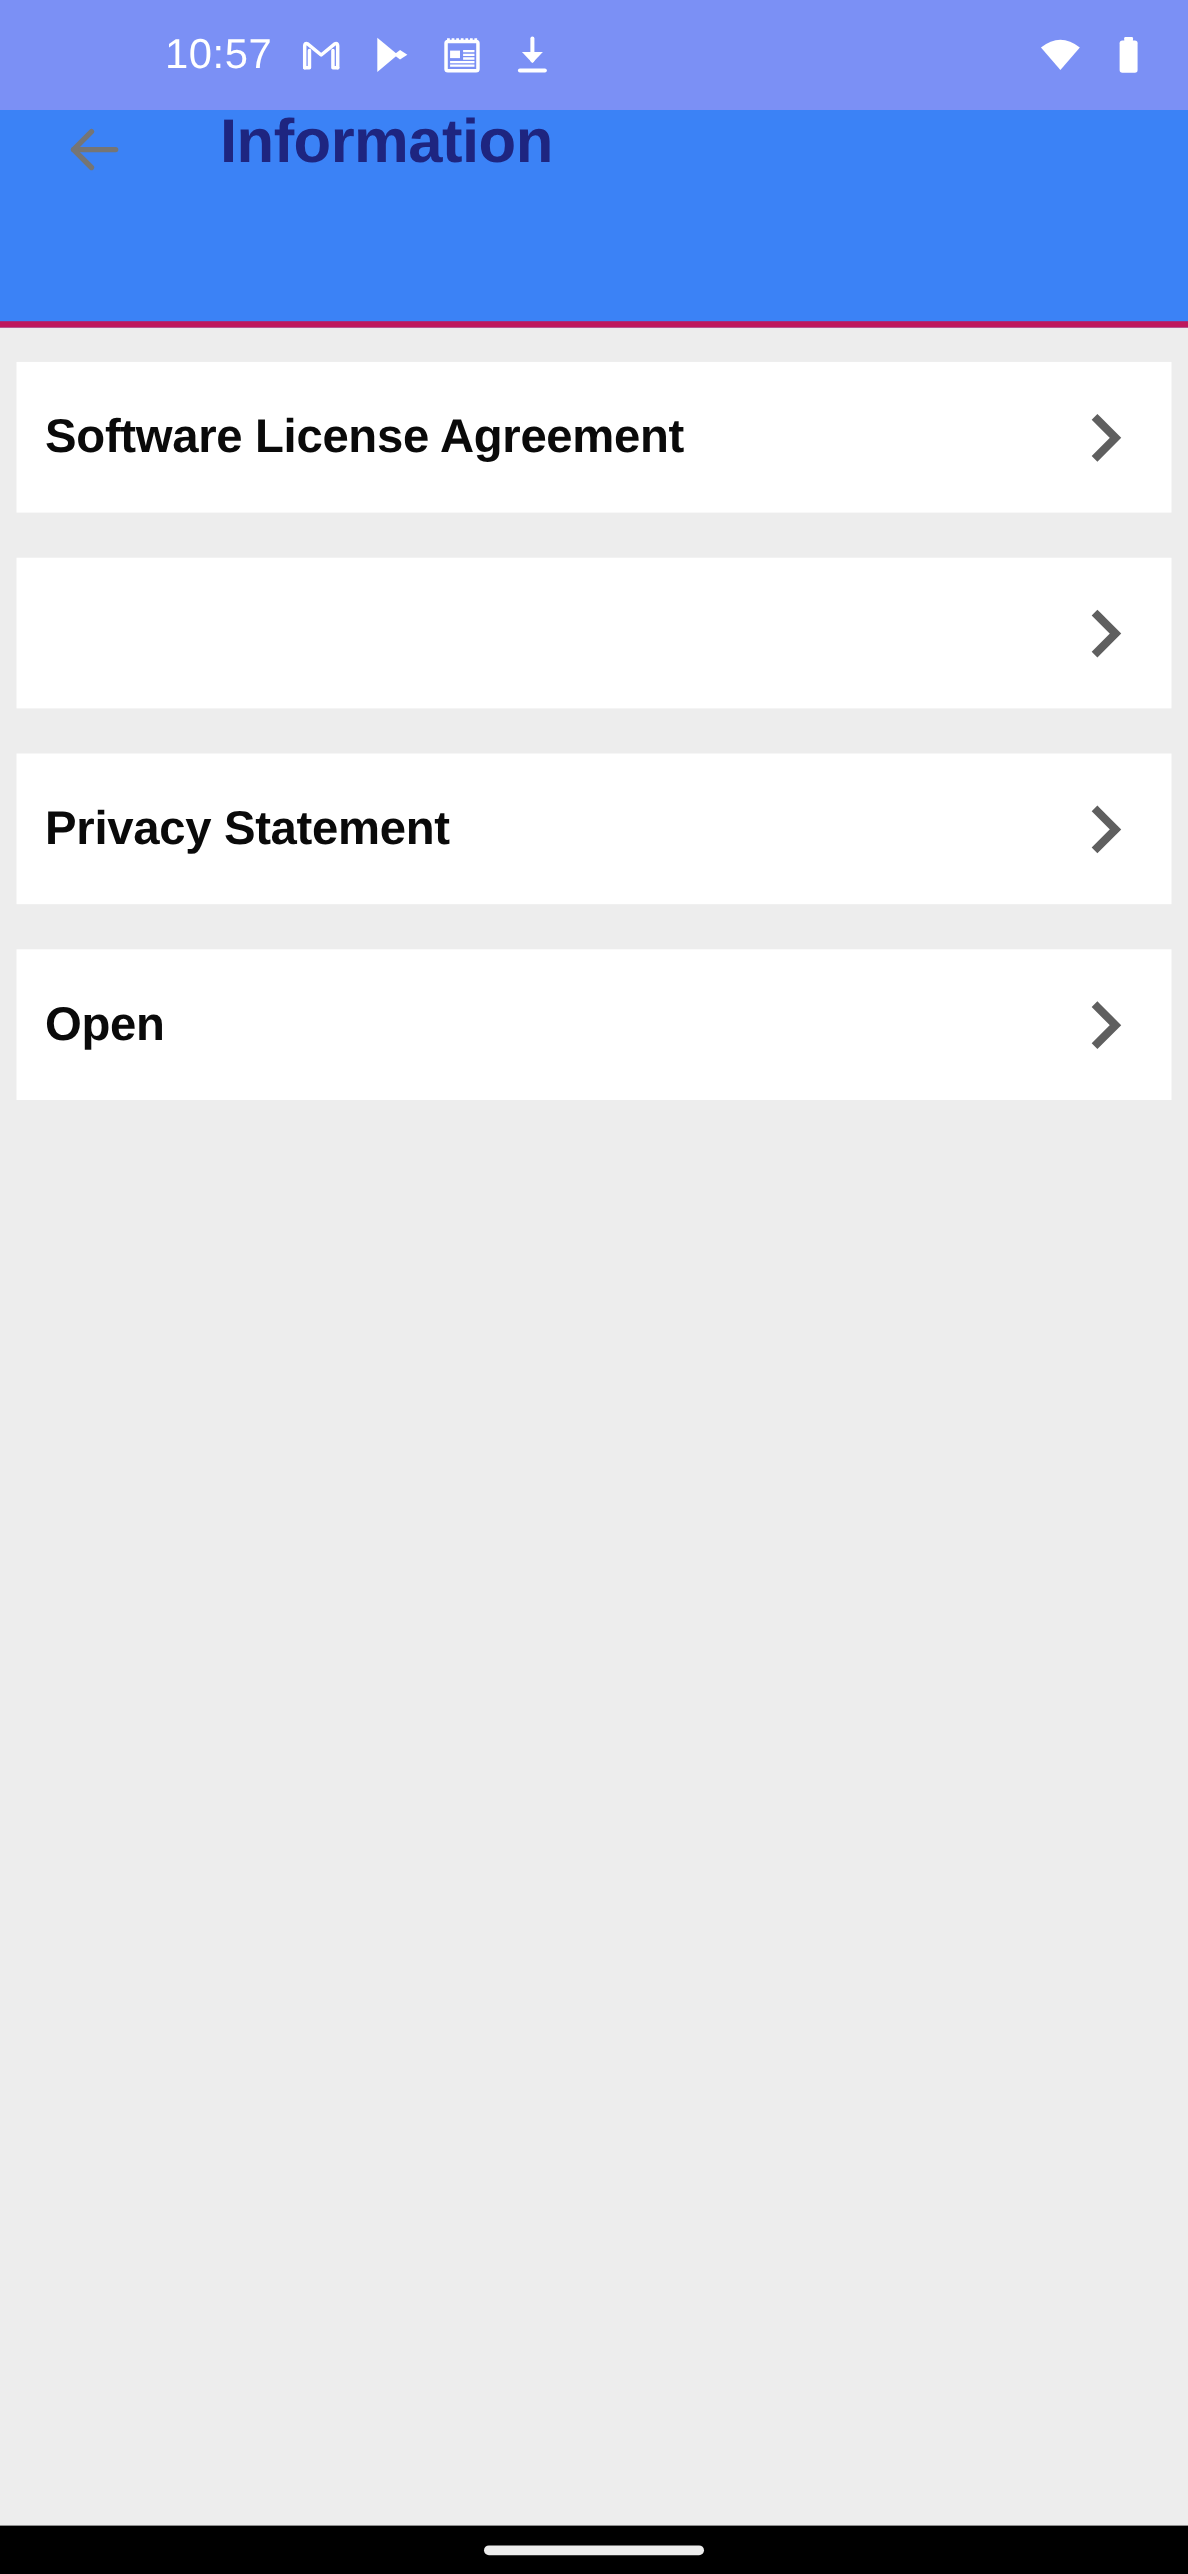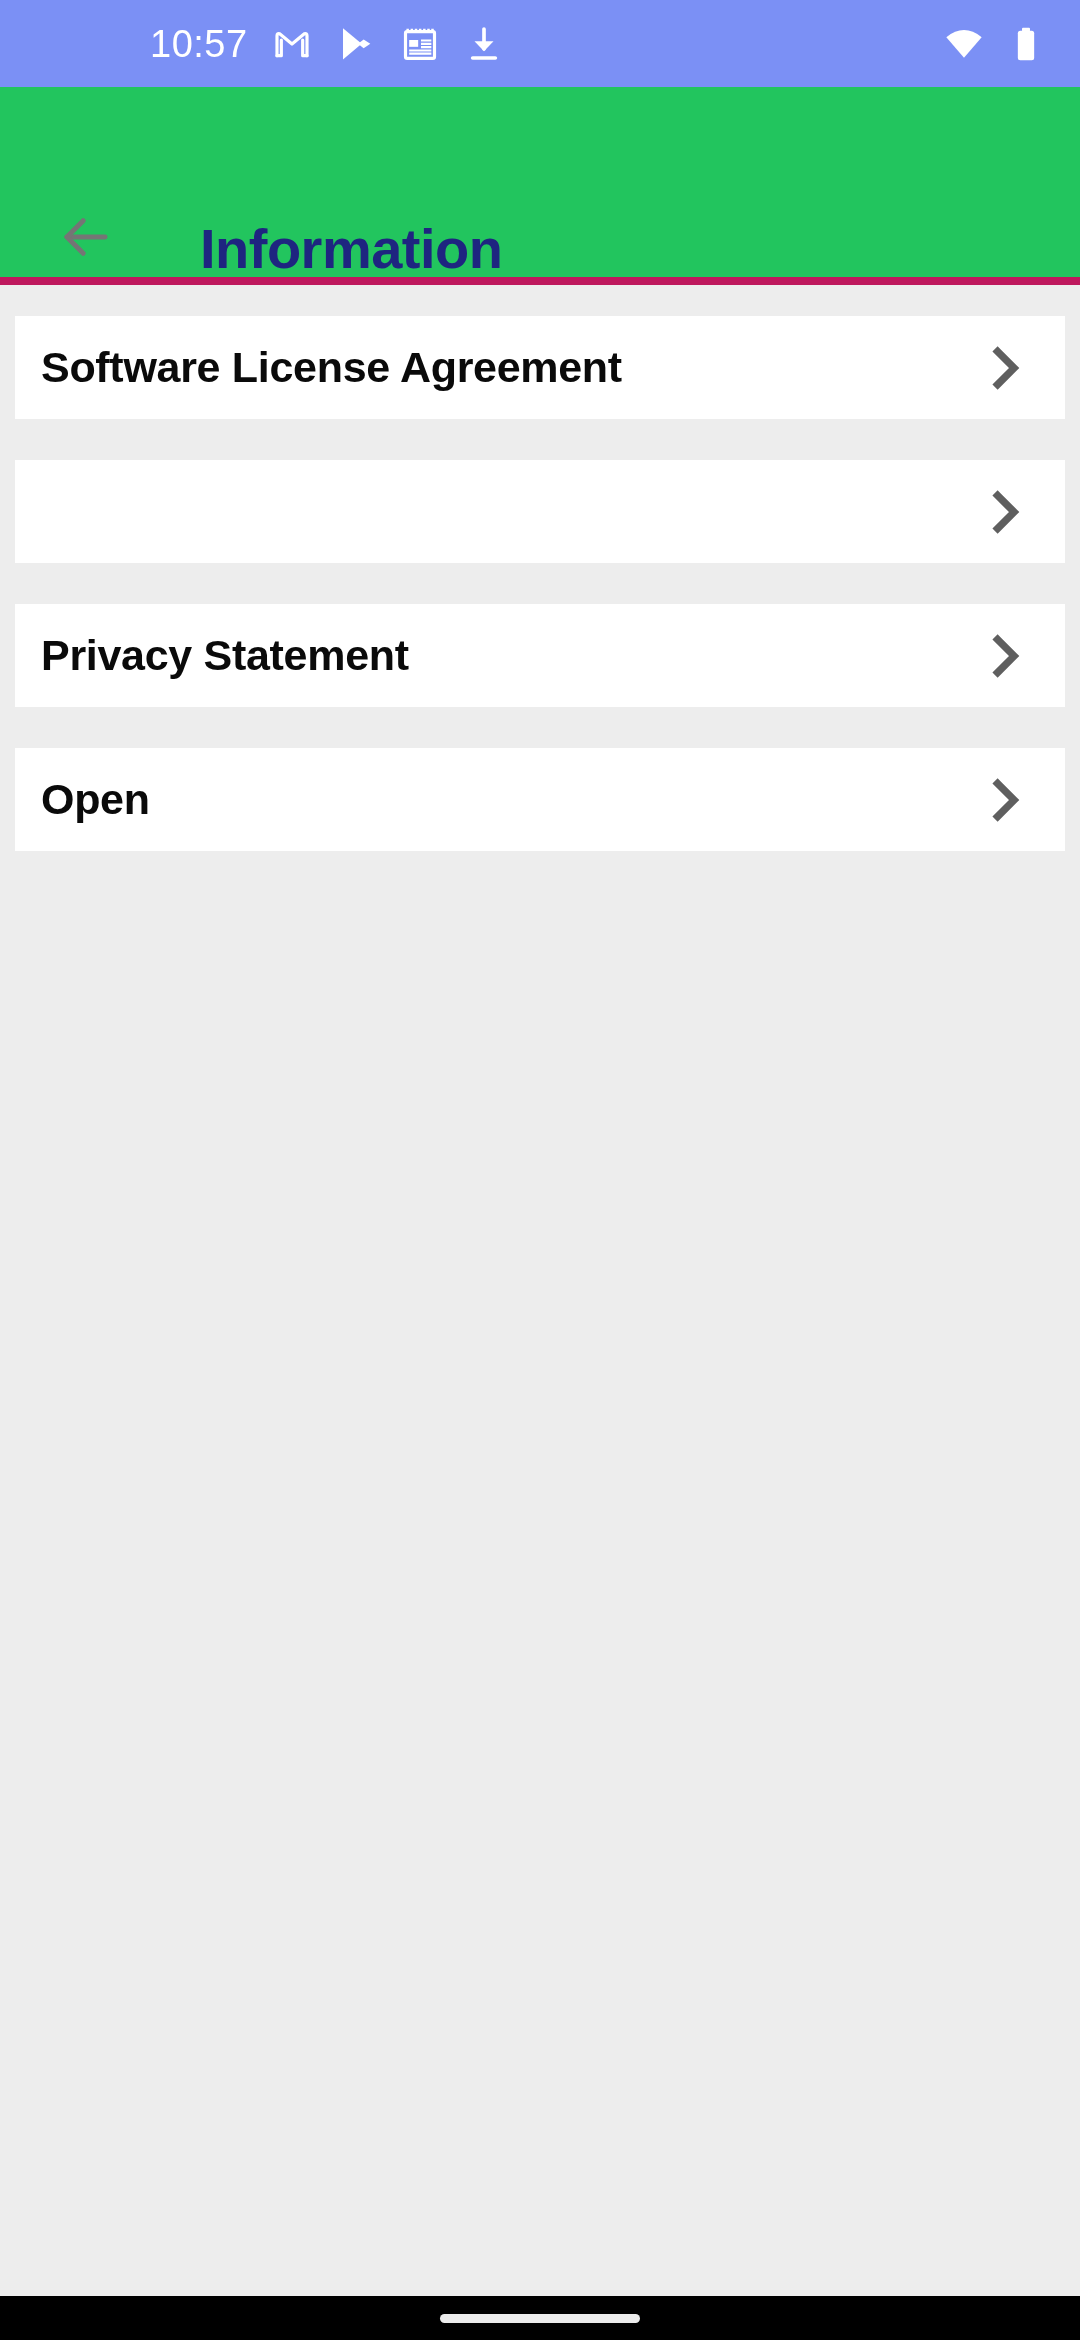--- a/index.html
+++ b/index.html
@@ -11,21 +11,21 @@
   }
   #screen {
     position:relative;
     width:1080px; height:2340px;
     background:#ededed;
     display:flex; flex-direction:column;
   }
 
   
   .status-bar {
-    height:87px;
+    height:100px;
     background:#7b90f5;
     display:flex; align-items:center;
     flex:0 0 auto;
     padding:0 34px 0 0;
     position:relative;
   }
   .status-left {
     display:flex; align-items:center;
     gap:24px;
     margin-left:150px;
@@ -41,23 +41,23 @@
   .status-icon { display:flex; align-items:center; justify-content:center; }
   .status-right {
     margin-left:auto;
     display:flex; align-items:center;
     gap:22px;
   }
 
   
   .app-bar {
     height:198px;
-    background:#22c55e;
-    border-bottom:8px solid #be185d;
-    display:flex; align-items:flex-end;
+    background:#3b82f6;
+    border-bottom:6px solid #be185d;
+    display:flex; align-items:flex-start;
     flex:0 0 auto;
     padding-left:48px;
   }
   .back-btn {
     width:76px; height:76px;
     display:flex; align-items:center; justify-content:center;
     cursor:pointer;
     flex:0 0 auto;
   }
   .app-title {
@@ -74,21 +74,21 @@
   .list {
     flex:1 1 auto;
     background:#ededed;
     padding-top:31px;
     display:flex; flex-direction:column;
     gap:41px;
     overflow:hidden;
   }
   .list-item {
     margin:0 15px;
-    height:103px;
+    height:137px;
     background:#ffffff;
     display:flex; align-items:center;
     padding:0 30px 0 26px;
     cursor:pointer;
     flex:0 0 auto;
   }
   .list-item-label {
     font-size:43px;
     font-weight:700;
     color:#0a0a0a;

